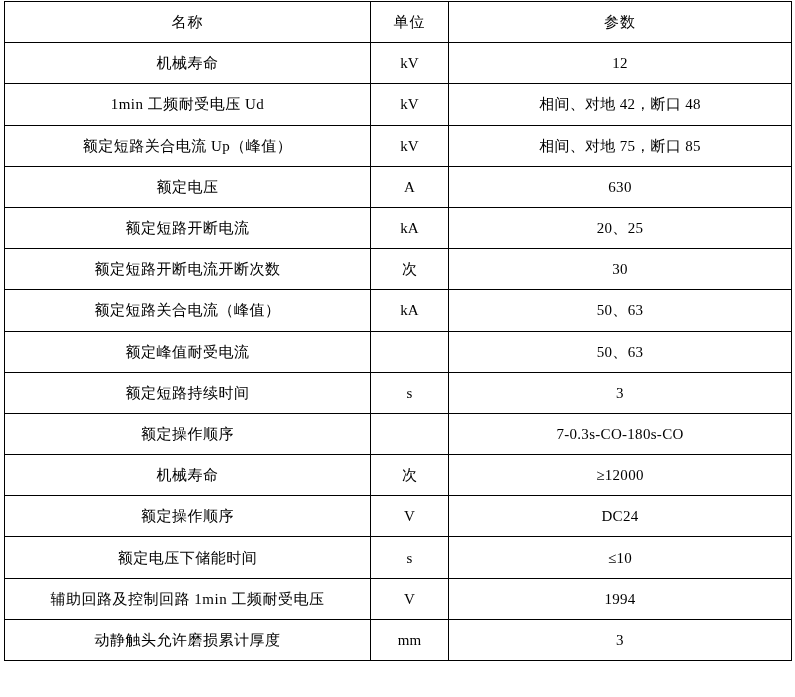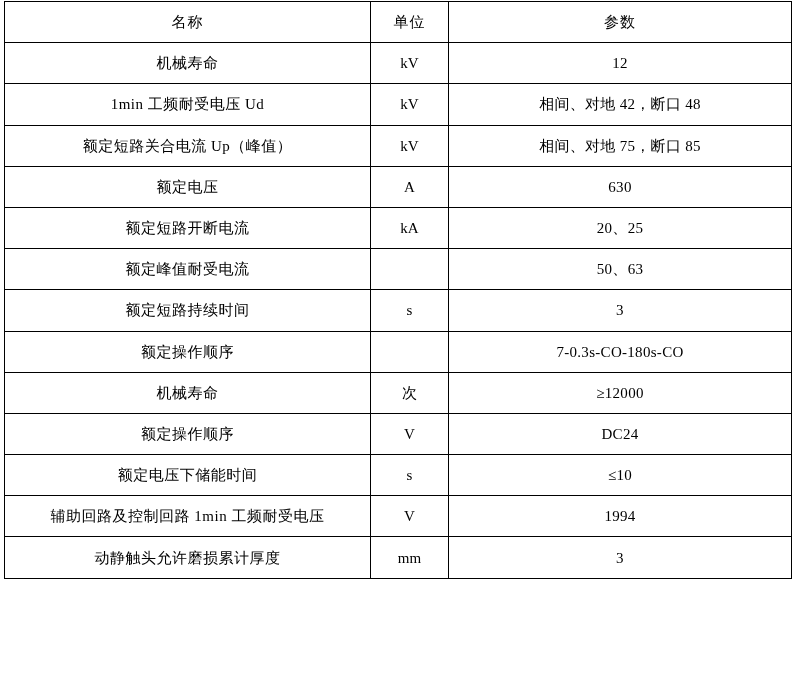--- a/index.html
+++ b/index.html
@@ -98,21 +98,31 @@
         <td class="unit-cell">A</td>
         <td class="param-cell">630</td>
       </tr>
 
       <tr class="row">
         <td class="name-cell">额定短路开断电流</td>
         <td class="unit-cell">kA</td>
         <td class="param-cell">20、25</td>
       </tr>
 
+      <tr class="row">
+        <td class="name-cell">额定短路开断电流开断次数</td>
+        <td class="unit-cell">次</td>
+        <td class="param-cell">30</td>
+      </tr>
 
+      <tr class="row">
+        <td class="name-cell">额定短路关合电流（峰值）</td>
+        <td class="unit-cell">kA</td>
+        <td class="param-cell">50、63</td>
+      </tr>
 
       <tr class="row">
         <td class="name-cell">额定峰值耐受电流</td>
         <td class="unit-cell"></td>
         <td class="param-cell">50、63</td>
       </tr>
 
 
       <tr class="row">
         <td class="name-cell">额定短路持续时间</td>

